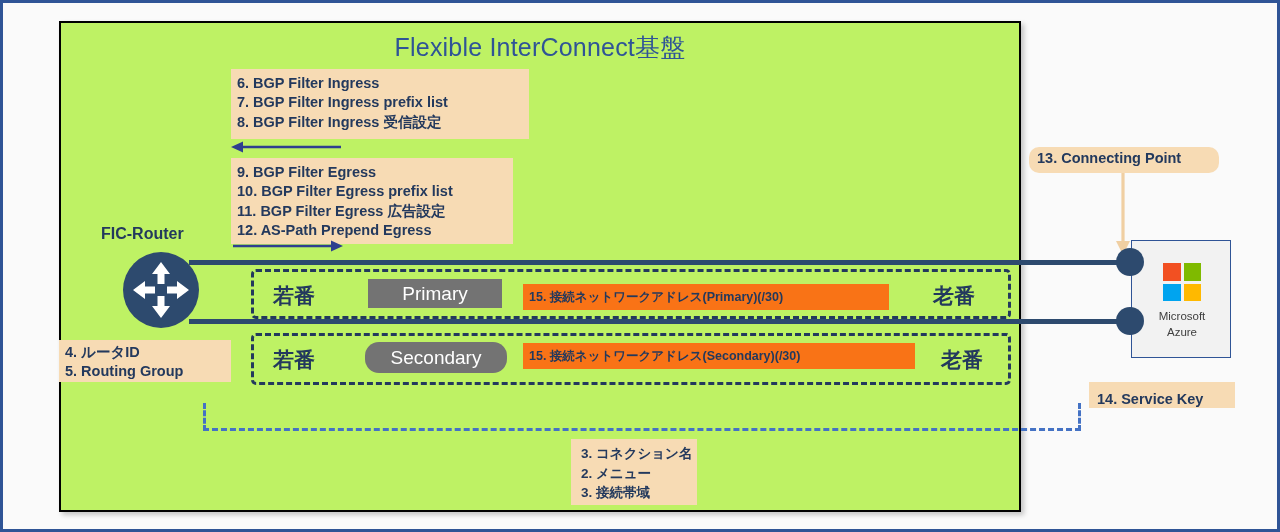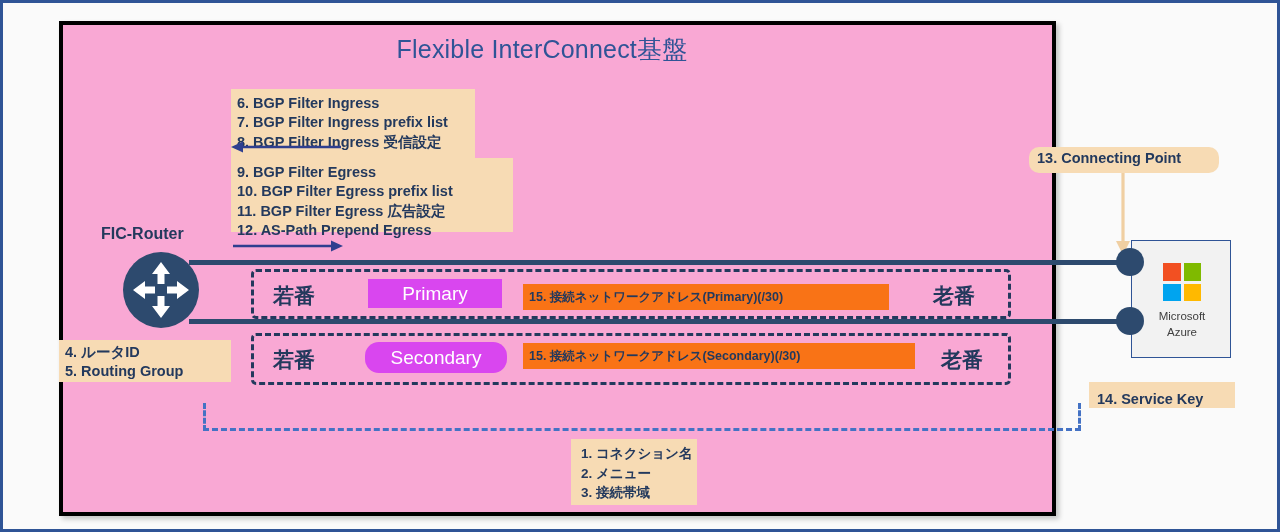--- a/index.html
+++ b/index.html
@@ -21,24 +21,23 @@
     font-family: "Liberation Sans", sans-serif;
   }
 
   
   #fic-panel {
     position: absolute;
     left: 56px;
     top: 18px;
     width: 958px;
     height: 487px;
-    background: #f9a8d4;
-    border: 4px solid #000000;
+    background: #bef264;
+    border: 2px solid #000000;
     box-shadow: 3px 3px 5px rgba(0,0,0,0.22);
-    padding-left: 31px;
   }
 
   #panel-title {
     position: absolute;
     left: 0;
     top: 8px;
     width: 958px;
     text-align: center;
     font-size: 25px;
     color: #2f5496;
@@ -53,25 +52,25 @@
     color: #23395d;
     font-weight: bold;
     box-sizing: border-box;
   }
   .tan-box .ln {
     white-space: nowrap;
     line-height: 1.33;
   }
 
   #box-ingress {
-    left: 228px; top: 66px; width: 244px; height: 70px;
-    padding: 5px 6px 0 6px; font-size: 14.5px; margin-top: 20px;
+    left: 228px; top: 66px; width: 298px; height: 70px;
+    padding: 5px 6px 0 6px; font-size: 14.5px;
   }
   #box-egress {
-    left: 228px; top: 155px; width: 282px; height: 74px;
+    left: 228px; top: 155px; width: 282px; height: 86px;
     padding: 5px 8px 0 6px; font-size: 14.5px;
   }
   #box-routerid {
     left: 56px; top: 337px; width: 172px; height: 42px;
     padding: 3px 0 0 6px; font-size: 14.5px;
   }
   #box-connection {
     left: 568px; top: 436px; width: 126px; height: 66px;
     padding: 5px 10px 0 10px; font-size: 13.5px;
   }
@@ -151,21 +150,21 @@
     color: #23395d;
     white-space: nowrap;
   }
   #waka-1 { left: 270px; top: 279px; }
   #oi-1   { left: 930px; top: 279px; }
   #waka-2 { left: 270px; top: 343px; }
   #oi-2   { left: 938px; top: 343px; }
 
   .pill {
     position: absolute;
-    background: #d946ef;
+    background: #737373;
     color: #ffffff;
     font-size: 19px;
     text-align: center;
     box-sizing: border-box;
     white-space: nowrap;
   }
   #pill-primary   { left: 365px; top: 276px; width: 134px; height: 29px; line-height: 29px; }
   #pill-secondary { left: 362px; top: 339px; width: 142px; height: 31px; line-height: 31px; border-radius: 14px; }
 
   
@@ -269,21 +268,21 @@
 
   <div class="dashed-row" id="row-secondary"></div>
   <div class="jp-num" id="waka-2">若番</div>
   <div class="pill" id="pill-secondary">Secondary</div>
   <div class="addr-label" id="addr-secondary">15. 接続ネットワークアドレス(Secondary)(/30)</div>
   <div class="jp-num" id="oi-2">老番</div>
 
   <div id="service-dash"></div>
 
   <div class="tan-box" id="box-connection">
-    <div class="ln">1.  コネクション名</div>
+    <div class="ln">3.  コネクション名</div>
     <div class="ln">2.  メニュー</div>
     <div class="ln">3. 接続帯域</div>
   </div>
 
   <div class="tan-box" id="box-connecting-point">13. Connecting Point</div>
 
   <svg style="position:absolute; left:1110px; top:170px;" width="20" height="84" viewBox="0 0 20 84">
     <line x1="10" y1="0" x2="10" y2="70" stroke="#f0cfa2" stroke-width="3.2"></line>
     <polygon points="10,82 3,68 17,68" fill="#f0cfa2"></polygon>
   </svg>

